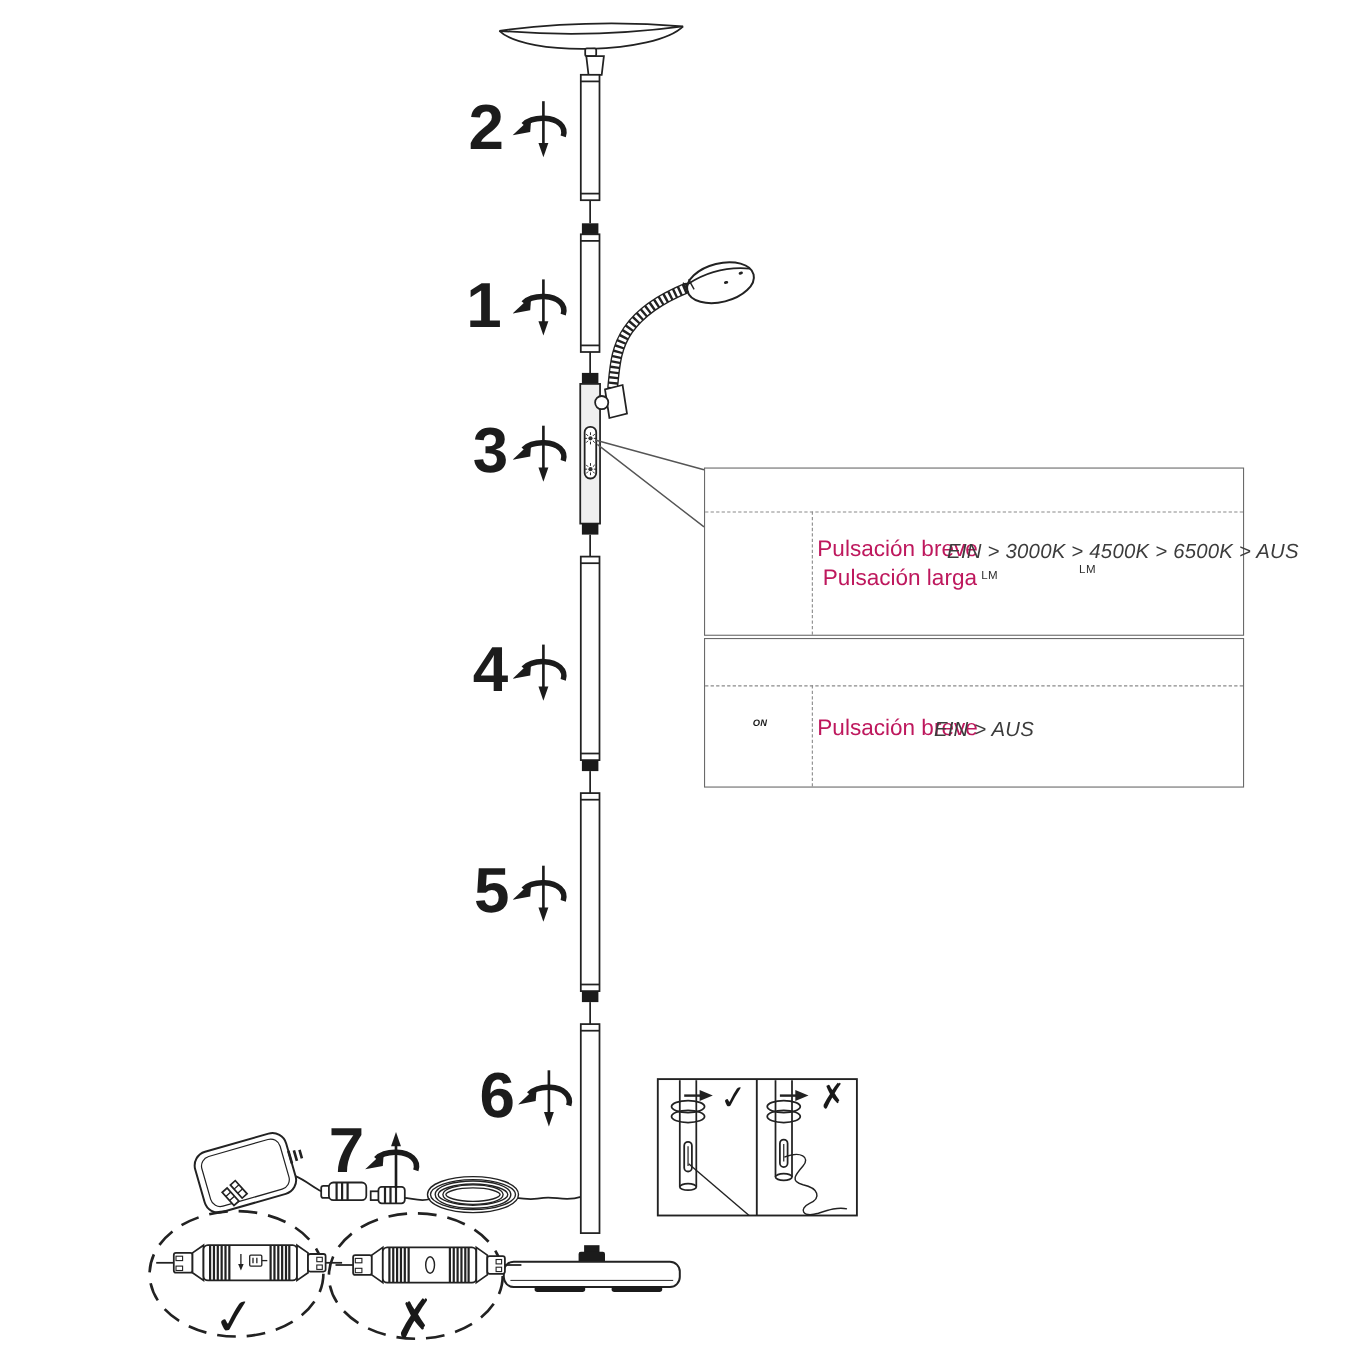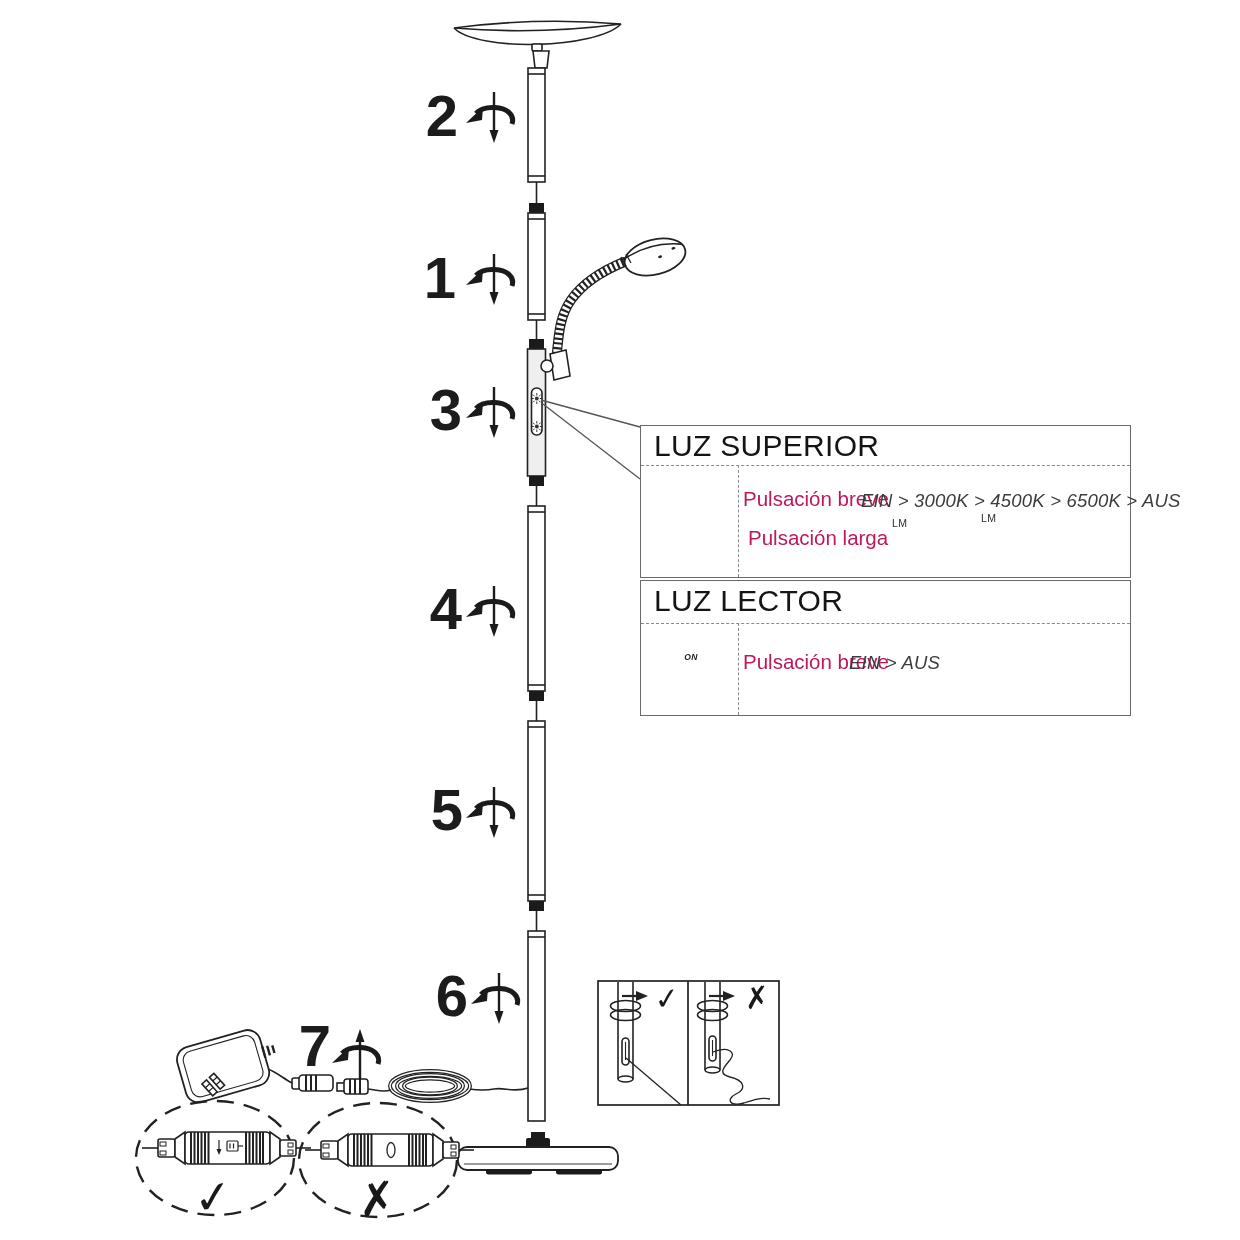--- a/index.html
+++ b/index.html
@@ -319,32 +319,30 @@
 
 <div class="step-num" style="left:442px; top:116px;">2</div>
 <div class="step-num" style="left:440px; top:278px;">1</div>
 <div class="step-num" style="left:446px; top:410px;">3</div>
 <div class="step-num" style="left:446px; top:609px;">4</div>
 <div class="step-num" style="left:447px; top:810px;">5</div>
 <div class="step-num" style="left:452px; top:996px;">6</div>
 <div class="step-num" style="left:315px; top:1046px;">7</div>
 
 <div class="callout" style="left:640px; top:425px; width:491px; height:153px;">
-  <div class="callout-title">LUZ SUPERIOR</div>
   <div class="hsep" style="top:39px;"></div>
   <div class="vsep" style="left:97px; top:39px; bottom:0;"></div>
   <div class="press-label" style="left:102px; top:61px;">Pulsación breve</div>
   <div class="press-value" style="left:220px; top:64px;">EIN &gt; 3000K &gt; 4500K &gt; 6500K &gt; AUS</div>
-  <div class="press-label" style="left:107px; top:100px;">Pulsación larga</div>
+  <div class="press-label" style="left:107px; top:88px;">Pulsación larga</div>
 </div>
 <div class="lm-label" style="left:882px; top:517px;">LM</div>
 <div class="lm-label" style="left:971px; top:512px;">LM</div>
 
 <div class="callout" style="left:640px; top:580px; width:491px; height:136px;">
-  <div class="callout-title">LUZ LECTOR</div>
   <div class="hsep" style="top:42px;"></div>
   <div class="vsep" style="left:97px; top:42px; bottom:0;"></div>
   <div class="press-label" style="left:102px; top:69px;">Pulsación breve</div>
   <div class="press-value" style="left:208px; top:71px;">EIN &gt; AUS</div>
 </div>
 <div class="on-label" style="left:691px; top:657px;font-style:italic;">ON</div>
 
 <div class="mark big" style="left:213px; top:1197px;">✓</div>
 <div class="mark big" style="left:377px; top:1199px;">✗</div>
 <div class="mark small" style="left:667px; top:999px;">✓</div>

